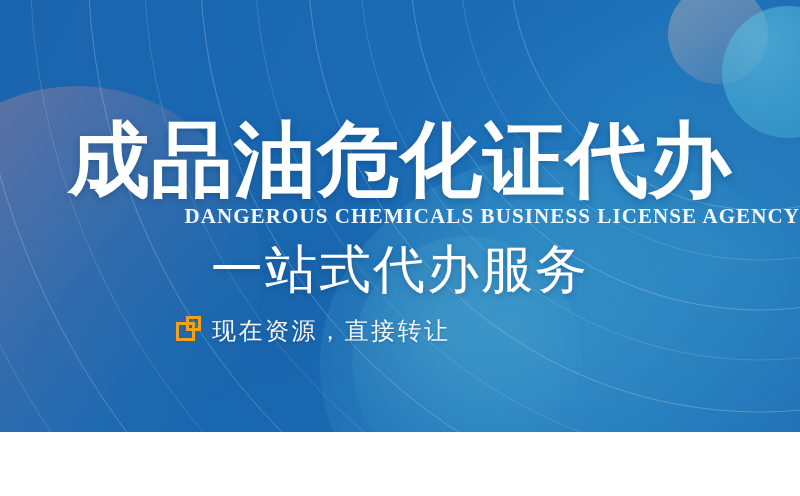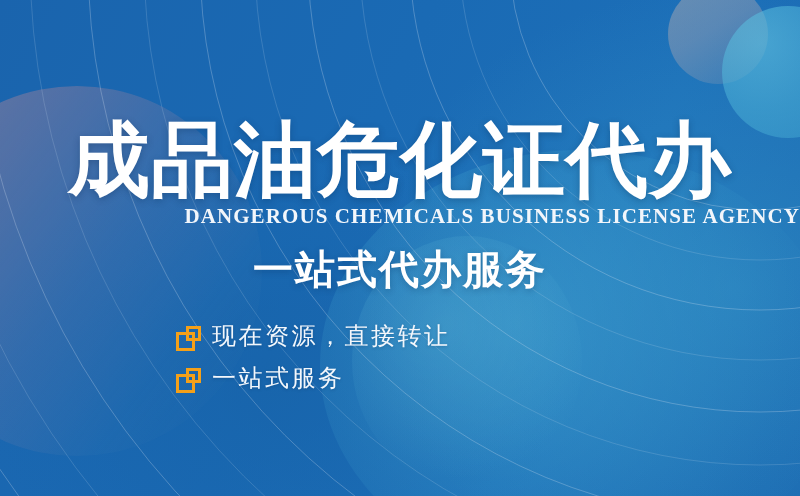--- a/index.html
+++ b/index.html
@@ -8,21 +8,21 @@
     padding: 0;
     background: #ffffff;
   }
   body {
     font-family: "Liberation Sans", "DejaVu Sans", sans-serif;
   }
 
   .banner {
     position: relative;
     width: 800px;
-    height: 496px;
+    height: 432px;
     overflow: hidden;
     background: #1a68b2;
     background:
       radial-gradient(ellipse 520px 420px at 92% 58%, rgba(60,160,205,0.40) 0%, rgba(60,160,205,0.16) 45%, rgba(60,160,205,0) 72%),
       radial-gradient(ellipse 420px 340px at 34% 76%, rgba(22,96,165,0.55) 0%, rgba(22,96,165,0.0) 70%),
       linear-gradient(115deg, #1a64ad 0%, #1a6ab4 42%, #1c6fb8 70%, #1a67b0 100%);
   }
 
   
   .deco {
@@ -158,39 +158,39 @@
     white-space: nowrap;
   }
 
   .title-sub {
     position: absolute;
     left: 0;
     right: 0;
     top: 245px;
     text-align: center;
     font-family: "DejaVu Sans", "Liberation Sans", sans-serif;
-    font-weight: 700;
-    font-size: 40px;
+    font-weight: 400;
+    font-size: 52px;
     line-height: 48px;
     letter-spacing: 2px;
     color: #ffffff;
     text-shadow: 0 2px 6px rgba(8,40,78,0.28);
     white-space: nowrap;
   }
 
   .features {
     position: absolute;
     left: 176px;
     top: 316px;
     width: 430px;
   }
 
   .feature-row {
     display: flex;
-    align-items: flex-end;
+    align-items: flex-start;
     height: 35px;
     margin-bottom: 7px;
   }
 
   .bullet-icon {
     position: relative;
     width: 25px;
     height: 25px;
     flex: 0 0 25px;
     margin-right: 11px;
@@ -266,23 +266,16 @@
 
       <div class="feature-row">
         <span class="bullet-icon">
           <span class="sq-a"></span>
           <span class="sq-b"></span>
         </span>
         <span class="feature-text">现在资源，直接转让</span>
       </div>
 
 
-      <div class="feature-row">
-        <span class="bullet-icon">
-          <span class="sq-a"></span>
-          <span class="sq-b"></span>
-        </span>
-        <span class="feature-text">一站式服务</span>
-      </div>
 
     </div>
   </div>
 </div>
 
 </body></html>

